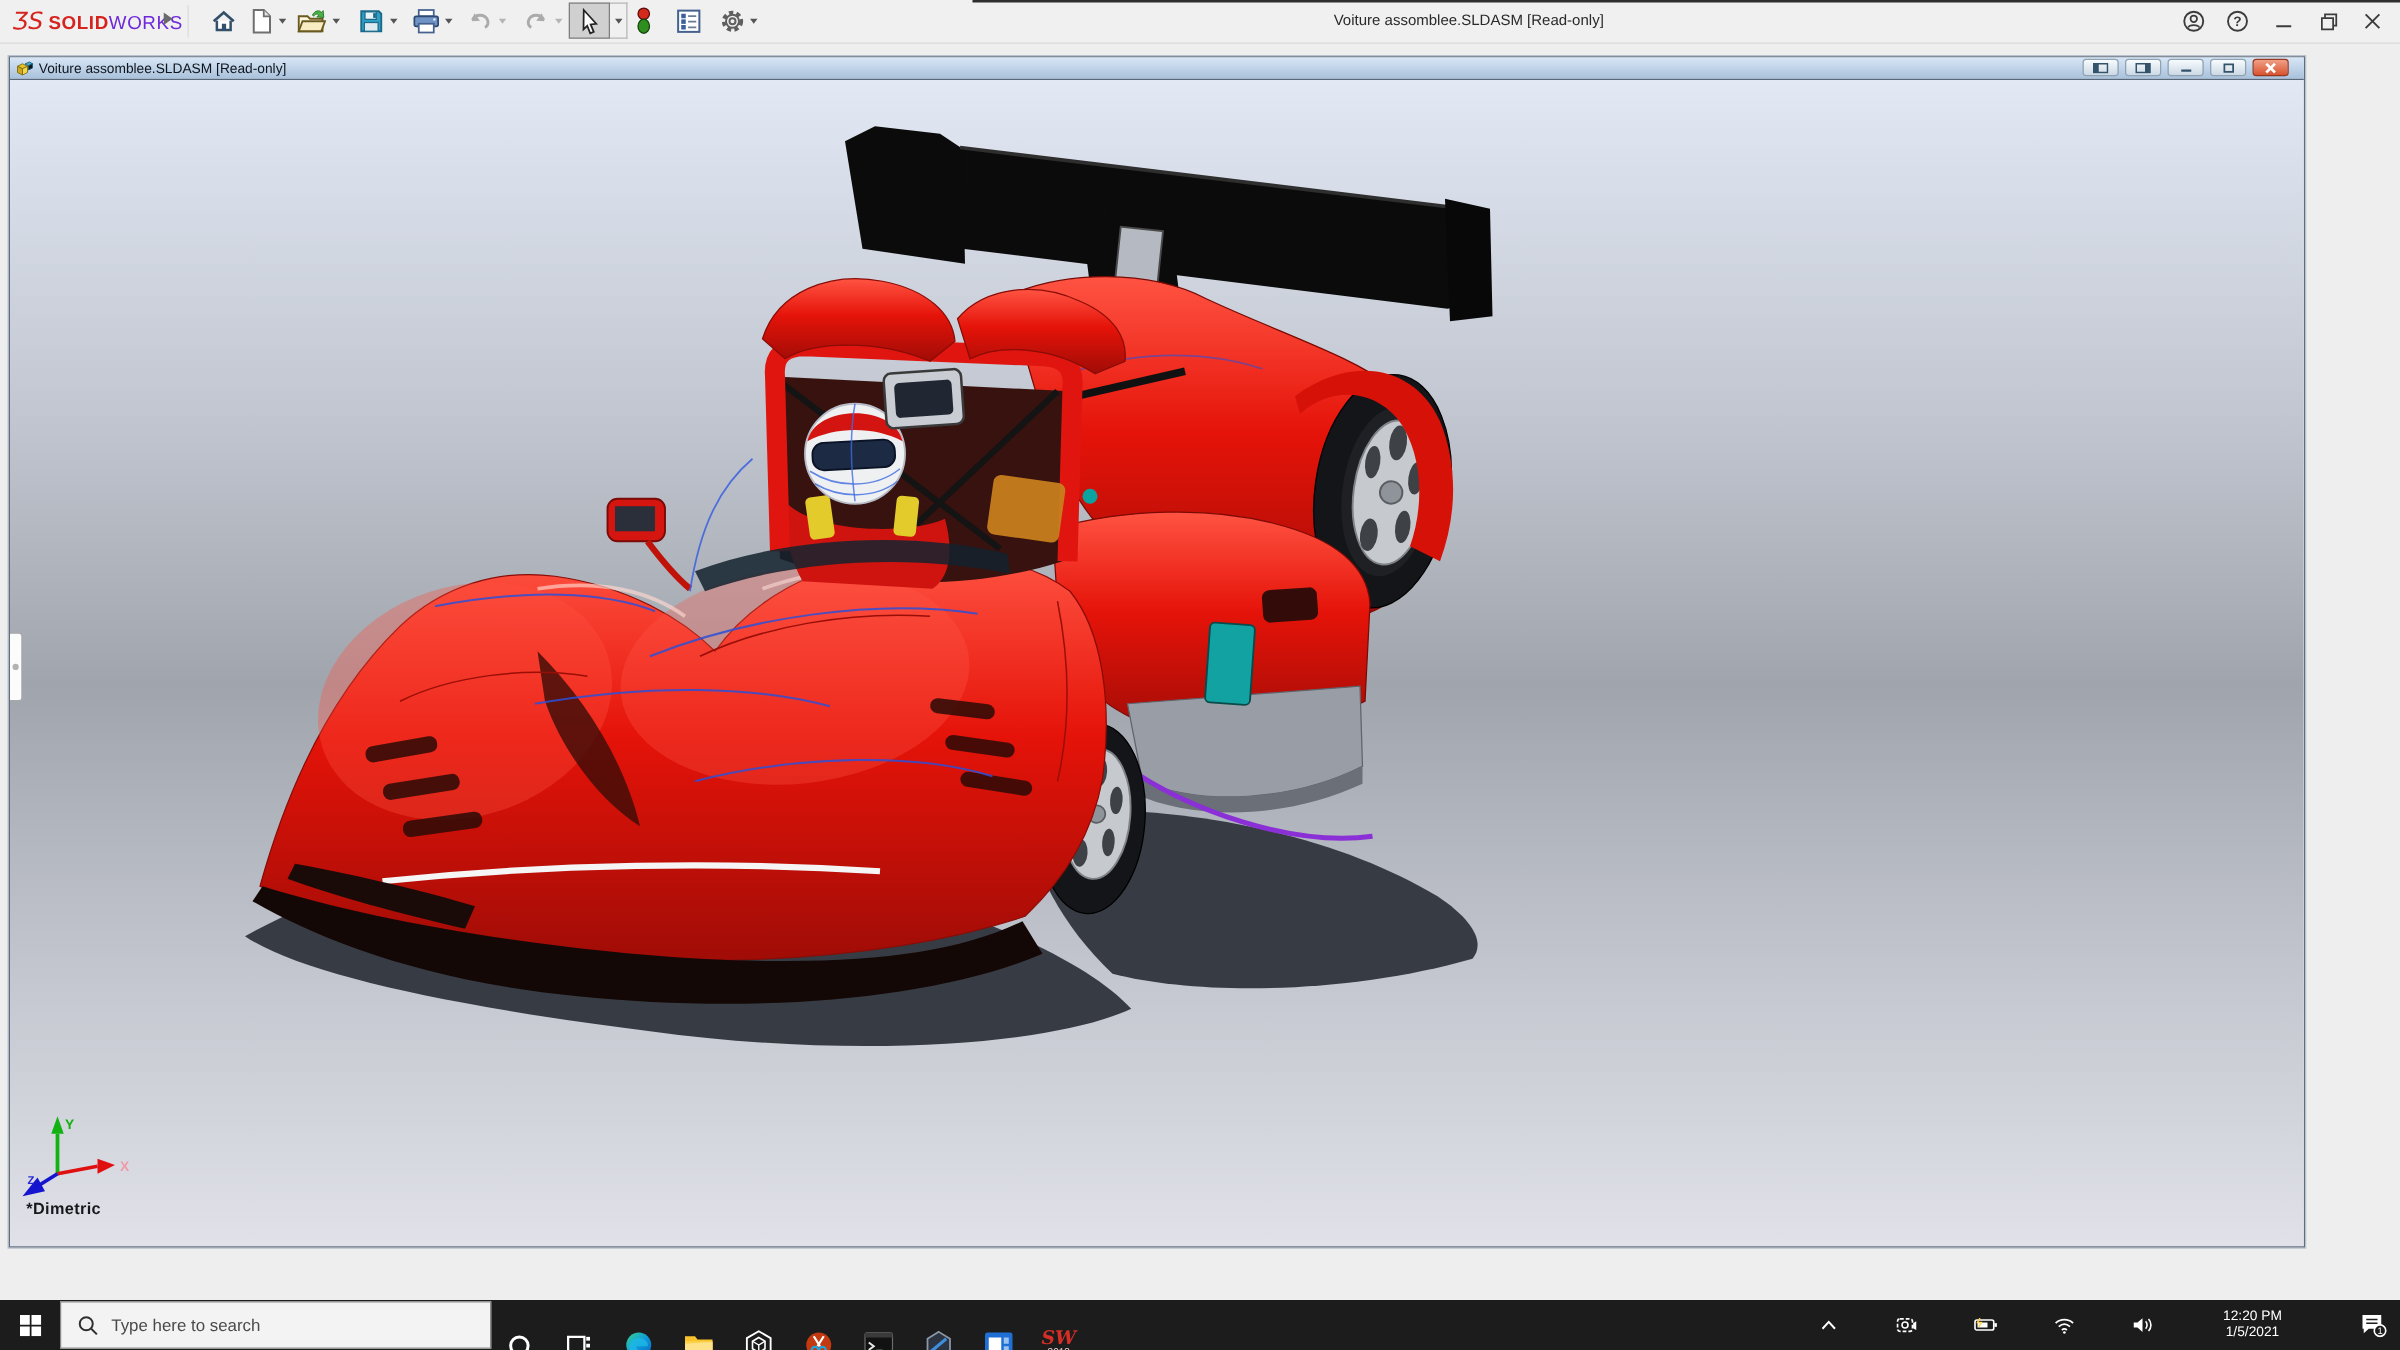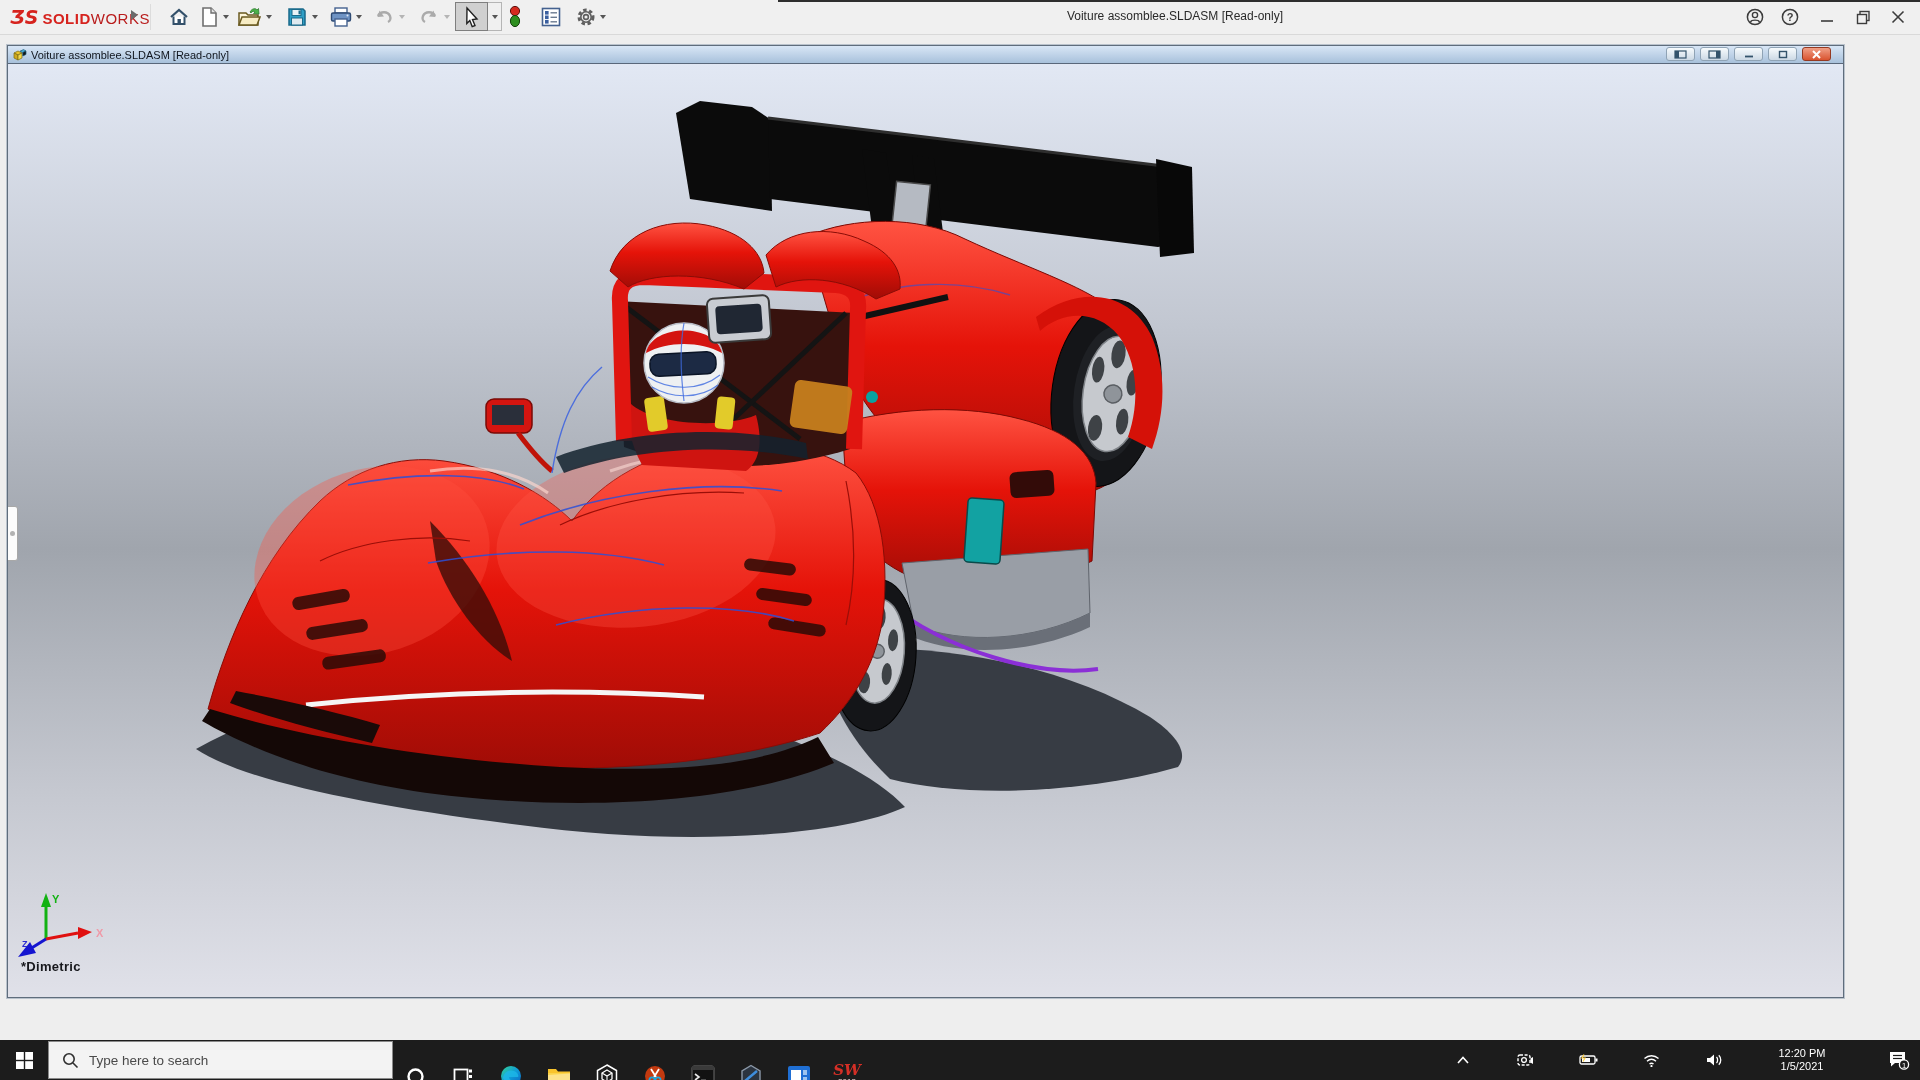--- a/index.html
+++ b/index.html
@@ -2,23 +2,23 @@
 <html><head>
 <meta charset="utf-8">
 <style>
   * { margin:0; padding:0; box-sizing:border-box; }
   html,body { width:1920px; height:1080px; overflow:hidden; font-family:"Liberation Sans", sans-serif; background:#ececec; }
 
   
   .appbar { position:absolute; left:0; top:0; width:1920px; height:35px; background:#f0f0f0; border-bottom:1px solid #d9d9d9; z-index:40; }
   .top-edge { position:absolute; left:778px; top:0; width:1142px; height:2px; background:#2e2e2e; z-index:41; }
   .brand { position:absolute; left:10px; top:6px; display:flex; align-items:baseline; color:#d6231e; }
-  .brand .mark { font-family:"DejaVu Sans", sans-serif; font-style:italic; font-weight:bold; font-size:19px; margin-right:4px; }
+  .brand .mark { font-family:"DejaVu Sans", sans-serif; font-style:italic; font-weight:normal; font-size:19px; margin-right:4px; }
   .brand .b1 { font-weight:700; font-size:15px; letter-spacing:.5px; }
-  .brand .b2 { font-weight:400; font-size:15px; letter-spacing:.5px; color:#b91c1c; }
+  .brand .b2 { font-weight:400; font-size:15px; letter-spacing:.5px; color:#6d28d9; }
   .brand-arrow { position:absolute; left:131px; top:10px; width:0; height:0; border-top:5px solid transparent; border-bottom:5px solid transparent; border-left:7px solid #6a6a6a; }
   .brand-sep { position:absolute; left:150px; top:4px; width:1px; height:26px; background:#dcdcdc; }
   .tbtn { position:absolute; top:4px; width:26px; height:26px; display:flex; align-items:center; justify-content:center; border-radius:2px; }
   .caret { width:0; height:0; border-left:3.5px solid transparent; border-right:3.5px solid transparent; border-top:4.5px solid #555; position:absolute; top:15px; }
   .caret.dis { border-top-color:#b5b5b5; }
   .sel-box { position:absolute; left:455px; top:2px; width:33px; height:29px; background:#d0d0d0; border:1px solid #7f7f7f; display:flex; align-items:center; justify-content:center; }
   .sel-caret-box { position:absolute; left:488px; top:2px; width:14px; height:29px; border:1px solid #b5b5b5; border-left:none; display:flex; align-items:center; justify-content:center; }
   .app-title { position:absolute; left:900px; top:9px; width:550px; text-align:center; font-size:12px; color:#2a2a2a; }
   .sysbtn { position:absolute; top:4px; width:28px; height:26px; display:flex; align-items:center; justify-content:center; }
 

